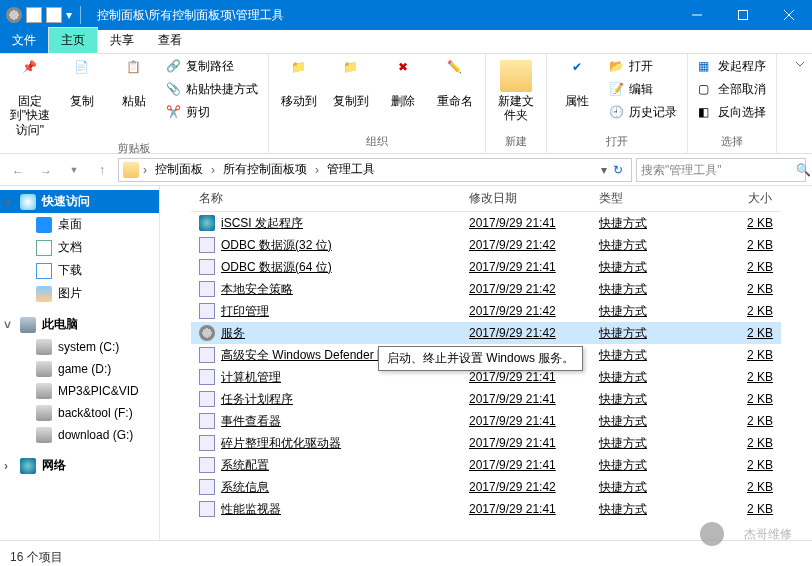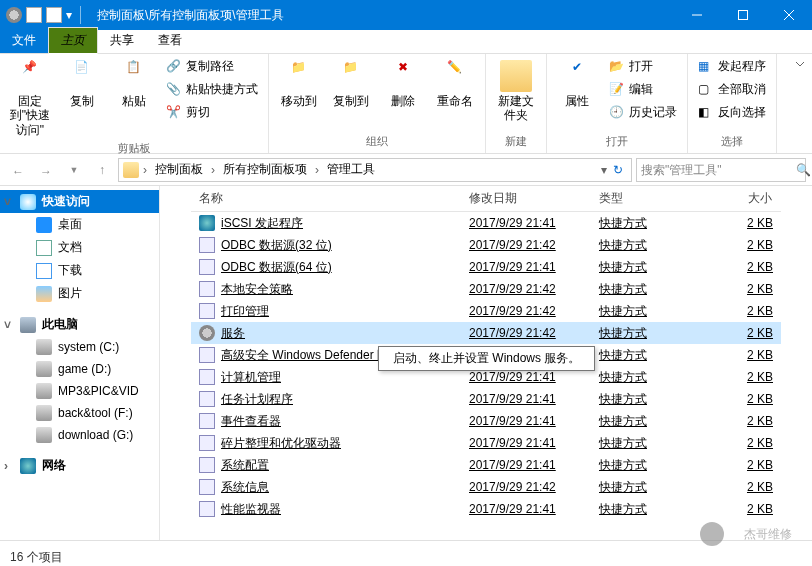--- a/index.html
+++ b/index.html
@@ -7,21 +7,21 @@
 .titlebar { height: 30px; background: #0078d7; display: flex; align-items: center; color: #fff; }
 .titlebar .sysicons { display: flex; gap: 4px; padding: 0 6px; align-items: center; }
 .titlebar .sysicons .ico { width: 16px; height: 16px; }
 .titlebar .sep { width: 1px; height: 18px; background: rgba(255,255,255,0.5); margin: 0 4px; }
 .titlebar .title { flex: 1; padding-left: 6px; }
 .titlebar .winbtns { display: flex; }
 .titlebar .winbtn { width: 46px; height: 30px; display: flex; align-items: center; justify-content: center; }
 .tabbar { height: 24px; background: #fff; display: flex; align-items: flex-end; border-bottom: 1px solid #e0e0e0; }
 .tabbar .tab { padding: 4px 12px; cursor: pointer; }
 .tabbar .tab.file { background: #0078d7; color: #fff; margin-top: 45px; }
-.tabbar .tab.active { border: 1px solid #e0e0e0; border-bottom: 1px solid #fff; margin-bottom: -1px; background: #4d7c0f; font-style: italic; }
+.tabbar .tab.active { border: 1px solid #e0e0e0; border-bottom: 1px solid #fff; margin-bottom: -1px; background: #5eead4; }
 .ribbon { height: 100px; background: #fff; display: flex; border-bottom: 1px solid #e0e0e0; }
 .rgroup { display: flex; flex-direction: column; border-right: 1px solid #e5e5e5; padding: 2px 6px; }
 .rgroup .body { flex: 1; display: flex; align-items: flex-start; gap: 4px; }
 .rgroup .label { text-align: center; color: #666; font-size: 11px; padding-bottom: 2px; }
 .rbtn-lg { display: flex; flex-direction: column; align-items: center; justify-content: center; width: 48px; padding: 4px 2px; cursor: pointer; text-align: center; line-height: 1.2; }
 .rbtn-lg .ico { width: 32px; height: 32px; margin-bottom: 2px; }
 .rbtn-sm { display: flex; align-items: center; gap: 4px; padding: 2px 4px; cursor: pointer; white-space: nowrap; }
 .rbtn-sm .ico { width: 16px; height: 16px; }
 .rcol { display: flex; flex-direction: column; gap: 2px; }
 .ribbon .expand { margin-left: auto; width: 24px; display: flex; align-items: flex-start; justify-content: center; padding-top: 4px; }
@@ -47,21 +47,21 @@
 .colheaders .col { padding: 0 8px; border-right: 1px solid transparent; }
 .col-name { width: 270px; }
 .col-date { width: 130px; }
 .col-type { width: 110px; }
 .col-size { width: 80px; text-align: right; }
 .rows { flex: 1; overflow-y: auto; }
 .row { display: flex; align-items: center; height: 22px; cursor: pointer; }
 .row.selected { background: #cce8ff; }
 .row .cell { padding: 0 8px; white-space: nowrap; overflow: hidden; text-overflow: ellipsis; text-decoration: underline; }
 .row .ico { width: 16px; height: 16px; margin-right: 6px; vertical-align: middle; display: inline-block; }
-.tooltip { position: absolute; left: 218px; top: 160px; background: #fff; border: 1px solid #767676; padding: 3px 14px; box-shadow: 2px 2px 4px rgba(0,0,0,0.2); z-index: 10; white-space: nowrap; }
+.tooltip { position: absolute; left: 218px; top: 160px; background: #fff; border: 1px solid #767676; padding: 3px 8px; box-shadow: 2px 2px 4px rgba(0,0,0,0.2); z-index: 10; white-space: nowrap; }
 .statusbar { height: 24px; border-top: 1px solid #e0e0e0; display: flex; align-items: center; padding: 16px 10px; color: #333; }
 .watermark { position: absolute; right: 20px; bottom: 20px; color: #888; font-size: 14px; opacity: 0.6; display: flex; align-items: center; gap: 20px; }
 .watermark .wxicon { width: 24px; height: 24px; border-radius: 50%; background: #888; }
 
 
 .ig-folder { background: linear-gradient(#ffe9a6,#f5c869); border-radius: 2px; }
 .ig-file { background: #fff; border: 1px solid #aaa; }
 .ig-drive { background: linear-gradient(#ddd,#999); border-radius: 2px; }
 .ig-net { background: radial-gradient(#7cc,#069); border-radius: 2px; }
 .ig-star { background: radial-gradient(#fff,#6cf); border-radius: 3px; }

